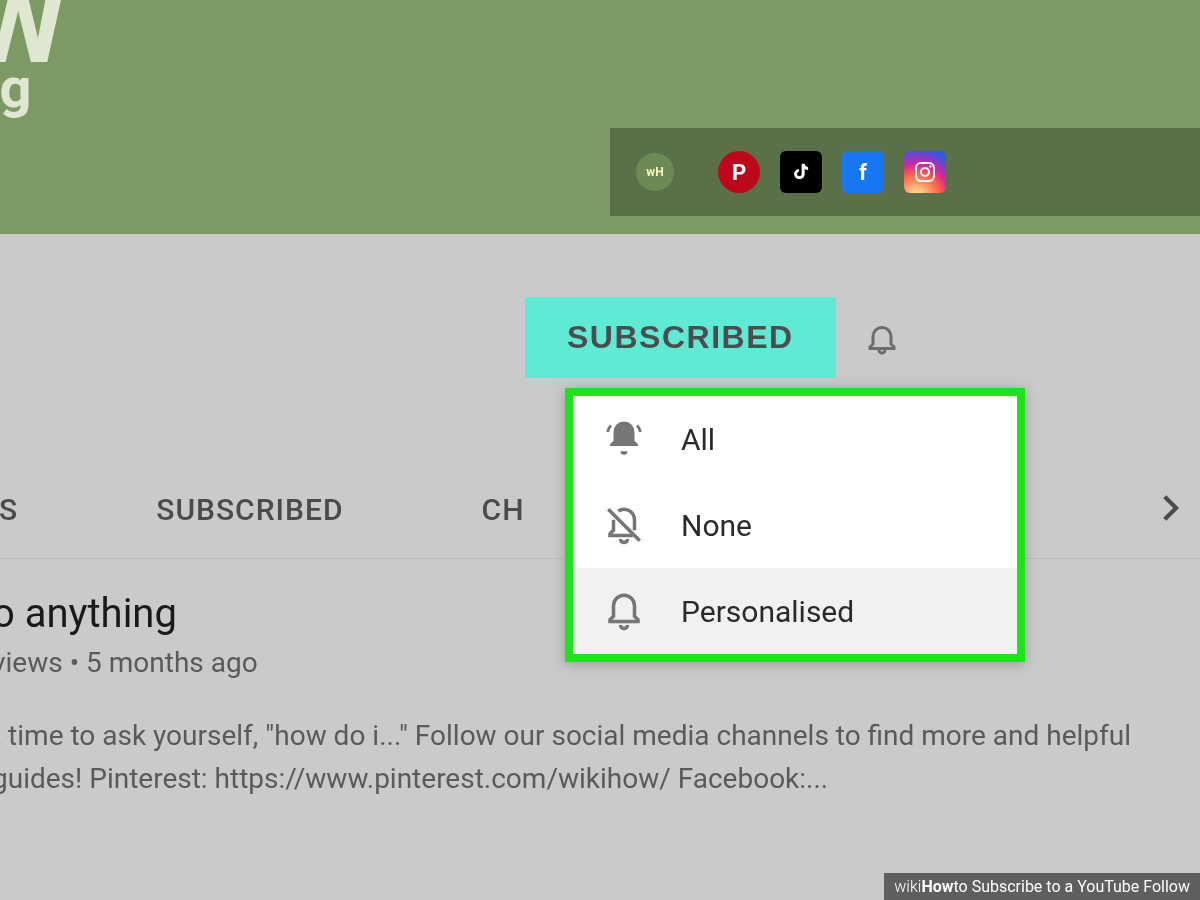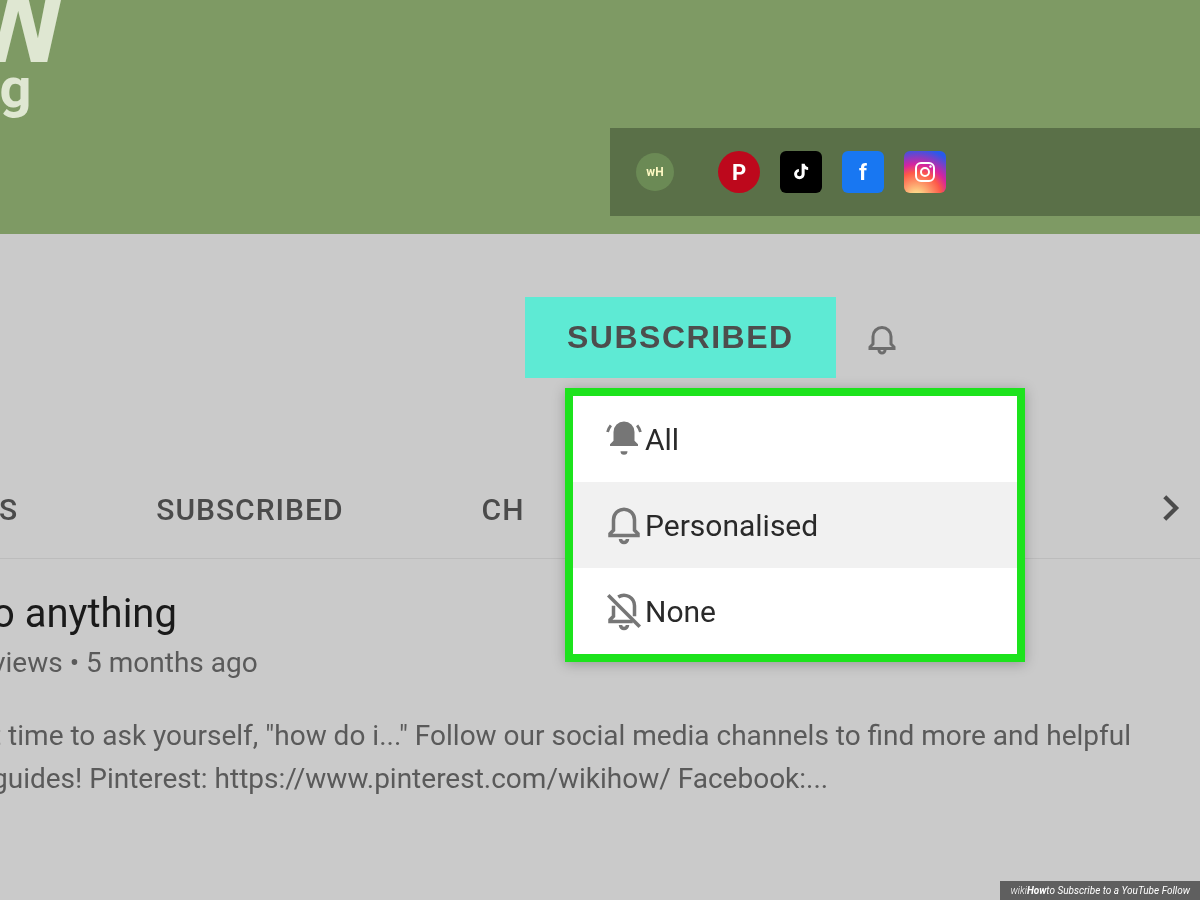--- a/index.html
+++ b/index.html
@@ -26,25 +26,25 @@
 .tabs-row { position: absolute; top: 492px; left: -20px; display: flex; gap: 138px; font-size: 30px; font-weight: 500; letter-spacing: 1px; color: #4b4b4b; }
 .tabs-row span { cursor: pointer; }
 .chev { position: absolute; right: 14px; top: 482px; font-size: 46px; color: #4b4b4b; cursor: pointer; }
 .tab-divider { position: absolute; top: 558px; left: 0; right: 0; height: 1px; background: #bcbcbc; }
 
 .video-title { position: absolute; top: 590px; left: -8px; font-size: 40px; color: #1a1a1a; }
 .video-meta { position: absolute; top: 646px; left: -8px; font-size: 28px; color: #5a5a5a; }
 .video-desc { position: absolute; top: 714px; left: -8px; right: 12px; font-size: 28px; color: #5a5a5a; line-height: 1.55; }
 
 .popup { position: absolute; top: 388px; left: 565px; width: 460px; background: #fff; border: 8px solid #1de31d; box-shadow: 0 2px 12px rgba(0,0,0,0.25); }
-.popup-item { display: flex; align-items: center; padding: 22px 30px; font-size: 30px; color: #2a2a2a; cursor: pointer; }
+.popup-item { display: flex; align-items: center; gap: 36px; padding: 22px 30px; font-size: 30px; color: #2a2a2a; cursor: pointer; }
 .popup-item.selected { background: #f1f1f1; }
 .popup-icon { width: 42px; height: 42px; flex-shrink: 0; }
 
-.caption-bar { position: absolute; bottom: 0; right: 0; background: rgba(80,80,80,0.88); color: #fff; font-size: 10px; padding: 4px 10px; display: flex; align-items: center; font-style: italic; }
+.caption-bar { position: absolute; bottom: 0; right: 0; background: rgba(80,80,80,0.88); color: #fff; font-size: 16px; padding: 4px 10px; display: flex; align-items: center; }
 .caption-wiki { font-weight: 300; }
 .caption-how { font-weight: bold; }
 </style>
 </head>
 <body>
 
 <div class="banner">
   <div class="banner-logo">W</div>
   <div class="banner-sub">hing</div>
   <div class="banner-right">
@@ -94,34 +94,34 @@
 
 <div class="popup">
   <div class="popup-item">
     <svg class="popup-icon" viewBox="0 0 24 24">
         <path fill="#767676" d="M12 2a6 6 0 00-6 6v5l-2 2v1h16v-1l-2-2V8a6 6 0 00-6-6z"></path>
         <path fill="#767676" d="M10 19a2 2 0 004 0h-4z"></path>
         <path fill="none" stroke="#767676" stroke-width="1.6" d="M4.5 4.2A10 10 0 002.6 8M19.5 4.2A10 10 0 0121.4 8"></path>
       </svg>
     <span>All</span>
   </div>
-  <div class="popup-item selected">
-    <svg class="popup-icon" viewBox="0 0 24 24">
-        <path fill="none" stroke="#767676" stroke-width="2" d="M18 15V9a6 6 0 10-12 0v6l-2 2v1h16v-1l-2-2z"></path>
-        <path fill="none" stroke="#767676" stroke-width="2" d="M10 20a2 2 0 004 0"></path>
-      </svg>
-    <span>Personalised</span>
-  </div>
   <div class="popup-item">
     <svg class="popup-icon" viewBox="0 0 24 24">
         <path fill="none" stroke="#767676" stroke-width="2" d="M18 15V9a6 6 0 00-9.3-5M6 9v6l-2 2v1h13"></path>
         <path fill="none" stroke="#767676" stroke-width="2" d="M10 20a2 2 0 004 0"></path>
         <line x1="3" y1="3" x2="21" y2="21" stroke="#767676" stroke-width="2"></line>
       </svg>
     <span>None</span>
+  </div>
+  <div class="popup-item selected">
+    <svg class="popup-icon" viewBox="0 0 24 24">
+        <path fill="none" stroke="#767676" stroke-width="2" d="M18 15V9a6 6 0 10-12 0v6l-2 2v1h16v-1l-2-2z"></path>
+        <path fill="none" stroke="#767676" stroke-width="2" d="M10 20a2 2 0 004 0"></path>
+      </svg>
+    <span>Personalised</span>
   </div>
 </div>
 
 <div class="caption-bar">
   <span class="caption-wiki">wiki</span>
     <span class="caption-how">How</span>
     <span> to Subscribe to a YouTube Follow</span>
 </div>
 
 </body></html>

